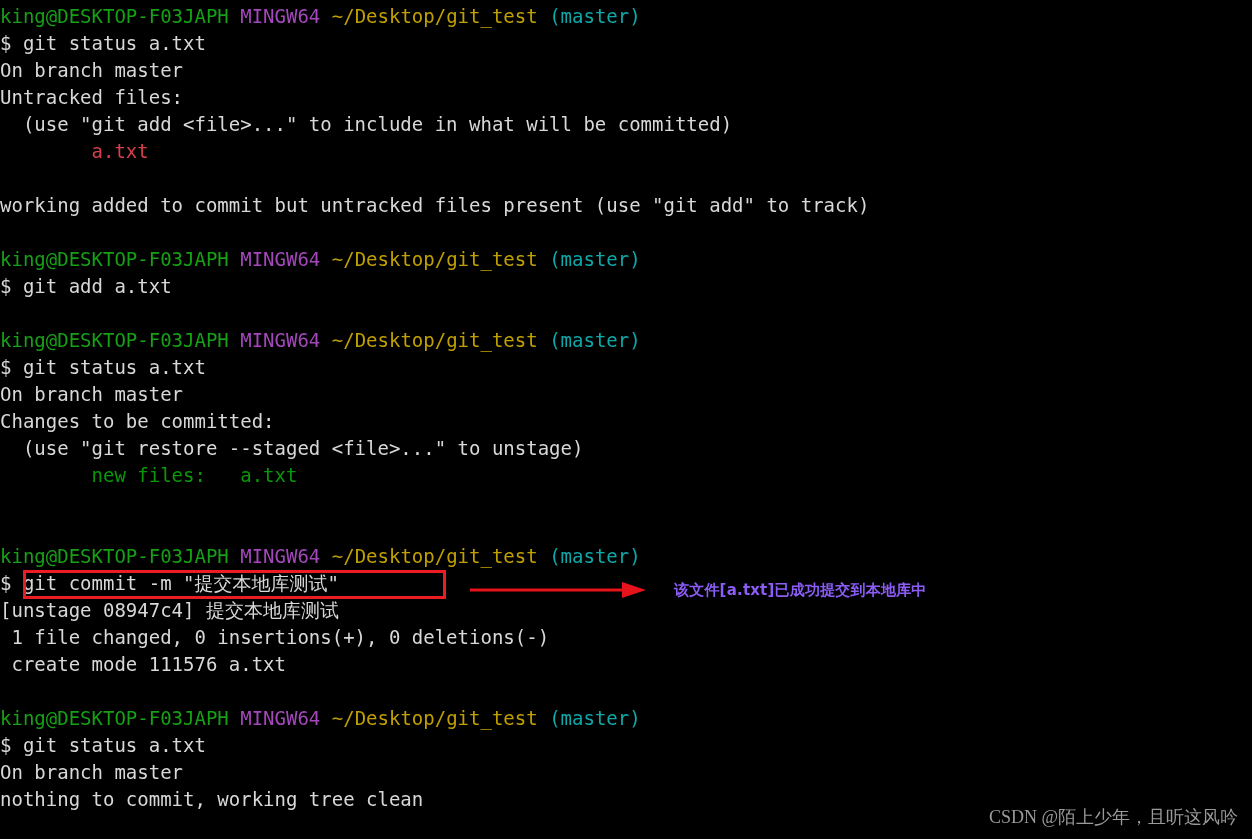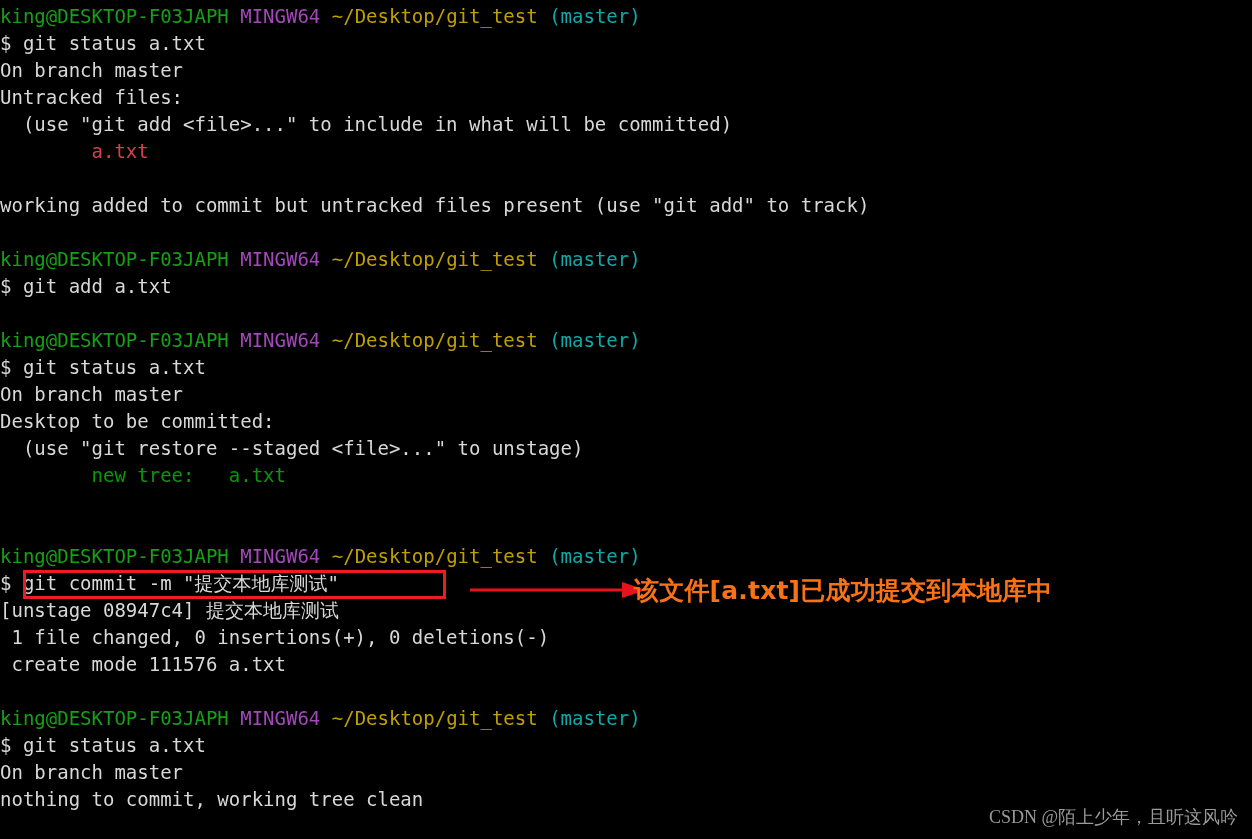--- a/index.html
+++ b/index.html
@@ -55,25 +55,25 @@
   .arrow-wrap {
     position: absolute;
     left: 470px;
     top: 578px;
     width: 176px;
     height: 24px;
   }
 
   .annotation {
     position: absolute;
-    left: 634px;
+    left: 674px;
     top: 577px;
-    color: #f97316;
+    color: #8b5cf6;
     font-family: "DejaVu Sans", "Liberation Sans", sans-serif;
-    font-size: 25px;
+    font-size: 15px;
     font-weight: bold;
     white-space: pre;
     letter-spacing: 0.2px;
   }
 
   .watermark {
     position: absolute;
     right: 14px;
     bottom: 8px;
     color: #9a9a9a;
@@ -96,23 +96,23 @@
       <div class="line"><span class="c-white">        </span><span class="c-red">a.txt</span></div>
       <div class="line"><span class="c-white"> </span></div>
       <div class="line"><span class="c-white">working added to commit but untracked files present (use "git add" to track)</span></div>
       <div class="line"><span class="c-white"> </span></div>
       <div class="line"><span class="c-green">king@DESKTOP-F03JAPH</span><span class="c-white"> </span><span class="c-magenta">MINGW64</span><span class="c-white"> </span><span class="c-yellow">~/Desktop/git_test</span><span class="c-white"> </span><span class="c-cyan">(master)</span></div>
       <div class="line"><span class="c-white">$ </span><span class="c-white cmd">git add a.txt</span></div>
       <div class="line"><span class="c-white"> </span></div>
       <div class="line"><span class="c-green">king@DESKTOP-F03JAPH</span><span class="c-white"> </span><span class="c-magenta">MINGW64</span><span class="c-white"> </span><span class="c-yellow">~/Desktop/git_test</span><span class="c-white"> </span><span class="c-cyan">(master)</span></div>
       <div class="line"><span class="c-white">$ </span><span class="c-white cmd">git status a.txt</span></div>
       <div class="line"><span class="c-white">On branch master</span></div>
-      <div class="line"><span class="c-white">Desktop to be committed:</span></div>
+      <div class="line"><span class="c-white">Changes to be committed:</span></div>
       <div class="line"><span class="c-white">  (use "git restore --staged &lt;file&gt;..." to unstage)</span></div>
-      <div class="line"><span class="c-white">        </span><span class="c-gitgreen">new tree:   a.txt</span></div>
+      <div class="line"><span class="c-white">        </span><span class="c-gitgreen">new files:   a.txt</span></div>
       <div class="line"><span class="c-white"> </span></div>
       <div class="line"><span class="c-white"> </span></div>
       <div class="line"><span class="c-green">king@DESKTOP-F03JAPH</span><span class="c-white"> </span><span class="c-magenta">MINGW64</span><span class="c-white"> </span><span class="c-yellow">~/Desktop/git_test</span><span class="c-white"> </span><span class="c-cyan">(master)</span></div>
       <div class="line"><span class="c-white">$ </span><span class="c-white cmd">git commit -m "提交本地库测试"</span></div>
       <div class="line"><span class="c-white">[unstage 08947c4] 提交本地库测试</span></div>
       <div class="line"><span class="c-white"> 1 file changed, 0 insertions(+), 0 deletions(-)</span></div>
       <div class="line"><span class="c-white"> create mode 111576 a.txt</span></div>
       <div class="line"><span class="c-white"> </span></div>
       <div class="line"><span class="c-green">king@DESKTOP-F03JAPH</span><span class="c-white"> </span><span class="c-magenta">MINGW64</span><span class="c-white"> </span><span class="c-yellow">~/Desktop/git_test</span><span class="c-white"> </span><span class="c-cyan">(master)</span></div>
       <div class="line"><span class="c-white">$ </span><span class="c-white cmd">git status a.txt</span></div>

